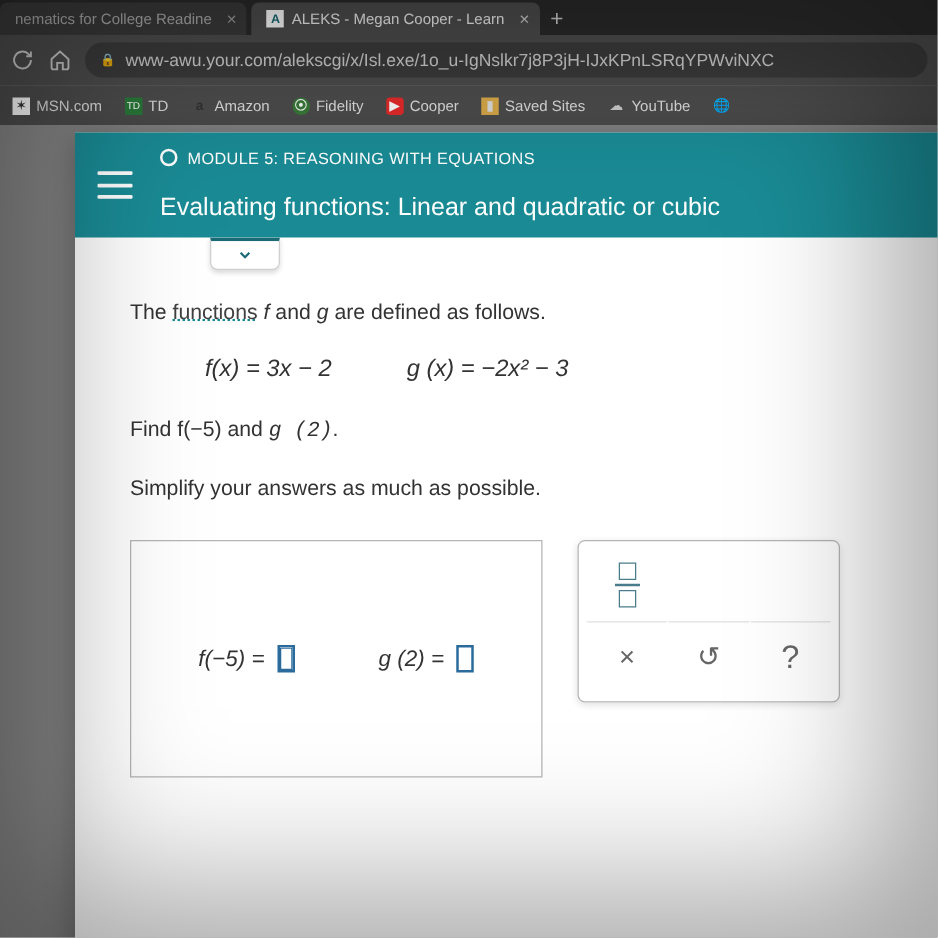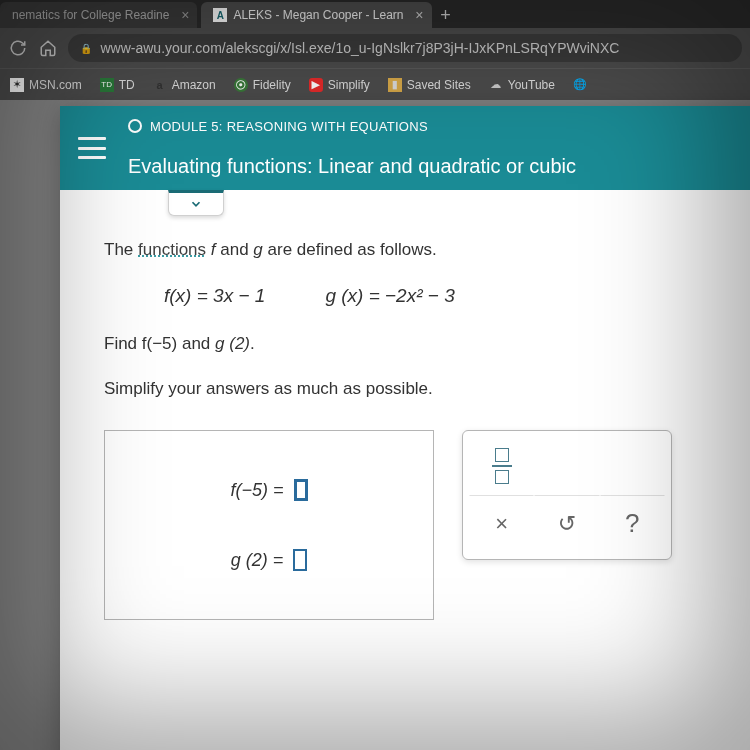--- a/index.html
+++ b/index.html
@@ -127,21 +127,21 @@
     .underlined { text-decoration: underline dotted #1a8b95; color:#404040; }
     .eqrow { margin: 18px 0 18px 60px; font-style: italic; font-size: 19px; display:flex; gap:60px;}
     .instruct2 { margin-top: 8px;}
     .simplify { margin-top: 18px;}
     
     .answer-row { display:flex; gap:28px; margin-top: 28px; align-items: flex-start;}
     .answer-box {
       width: 330px; height: 190px;
       border: 1px solid #b5b5b5;
       padding: 24px 20px;
-      display:flex; flex-direction:column; justify-content: space-around;
+      display:flex; justify-content: space-around;
       font-style: italic; font-size: 18px;
     }
     .eq-line { display:flex; align-items:center; justify-content:center; gap: 10px;}
     .placeholder-box {
       width: 14px; height: 22px;
       border: 2px solid #2a6b9c;
       display:inline-block;
     }
     .placeholder-box.active { box-shadow: 0 0 0 1px #2a6b9c inset;}
     
@@ -215,21 +215,21 @@
   <div class="bookmark">
     <span class="bk-icon" style="color:#333;font-weight:bold;">a</span>
     <span>Amazon</span>
   </div>
   <div class="bookmark">
     <span class="bk-icon" style="background:#3a7a3a;color:#fff;border-radius:50%;">⦿</span>
     <span>Fidelity</span>
   </div>
   <div class="bookmark">
     <span class="bk-icon" style="background:#e62b2b;color:#fff;border-radius:3px;">▶</span>
-    <span>Simplify</span>
+    <span>Cooper</span>
   </div>
   <div class="bookmark">
     <span class="bk-icon" style="background:#d9aa4a;">▮</span>
     <span>Saved Sites</span>
   </div>
   <div class="bookmark">
     <span class="bk-icon" style="color:#ccc;">☁</span>
     <span>YouTube</span>
   </div>
   <div class="bookmark">
@@ -257,25 +257,25 @@
       <svg class="chev" viewBox="0 0 24 24" fill="none" stroke="#1a6b75" stroke-width="3">
           <path d="M6 9l6 6 6-6"></path>
         </svg>
     </div>
 
     <div class="content">
       <div>
         <span>The </span><span class="underlined">functions</span><span style="font-style:italic;"> f </span><span>and</span><span style="font-style:italic;"> g </span><span>are defined as follows.</span>
       </div>
       <div class="eqrow">
-        <span>f(x) = 3x − 1</span>
+        <span>f(x) = 3x − 2</span>
         <span>g (x) = −2x² − 3</span>
       </div>
       <div class="instruct2">
-         <span>Find </span><span style="">f(−5)</span><span> and </span><span style="font-style:italic;">g (2)</span><span>.</span>
+         <span>Find </span><span style="">f(−5)</span><span> and </span><span style="font-style:italic;font-family:Liberation Mono, monospace;">g (2)</span><span>.</span>
       </div>
       <div class="simplify">Simplify your answers as much as possible.</div>
 
       <div class="answer-row">
         <div class="answer-box">
           <div class="eq-line">
             <span>f(−5) = </span>
             <span class="placeholder-box active"></span>
           </div>
           <div class="eq-line">

